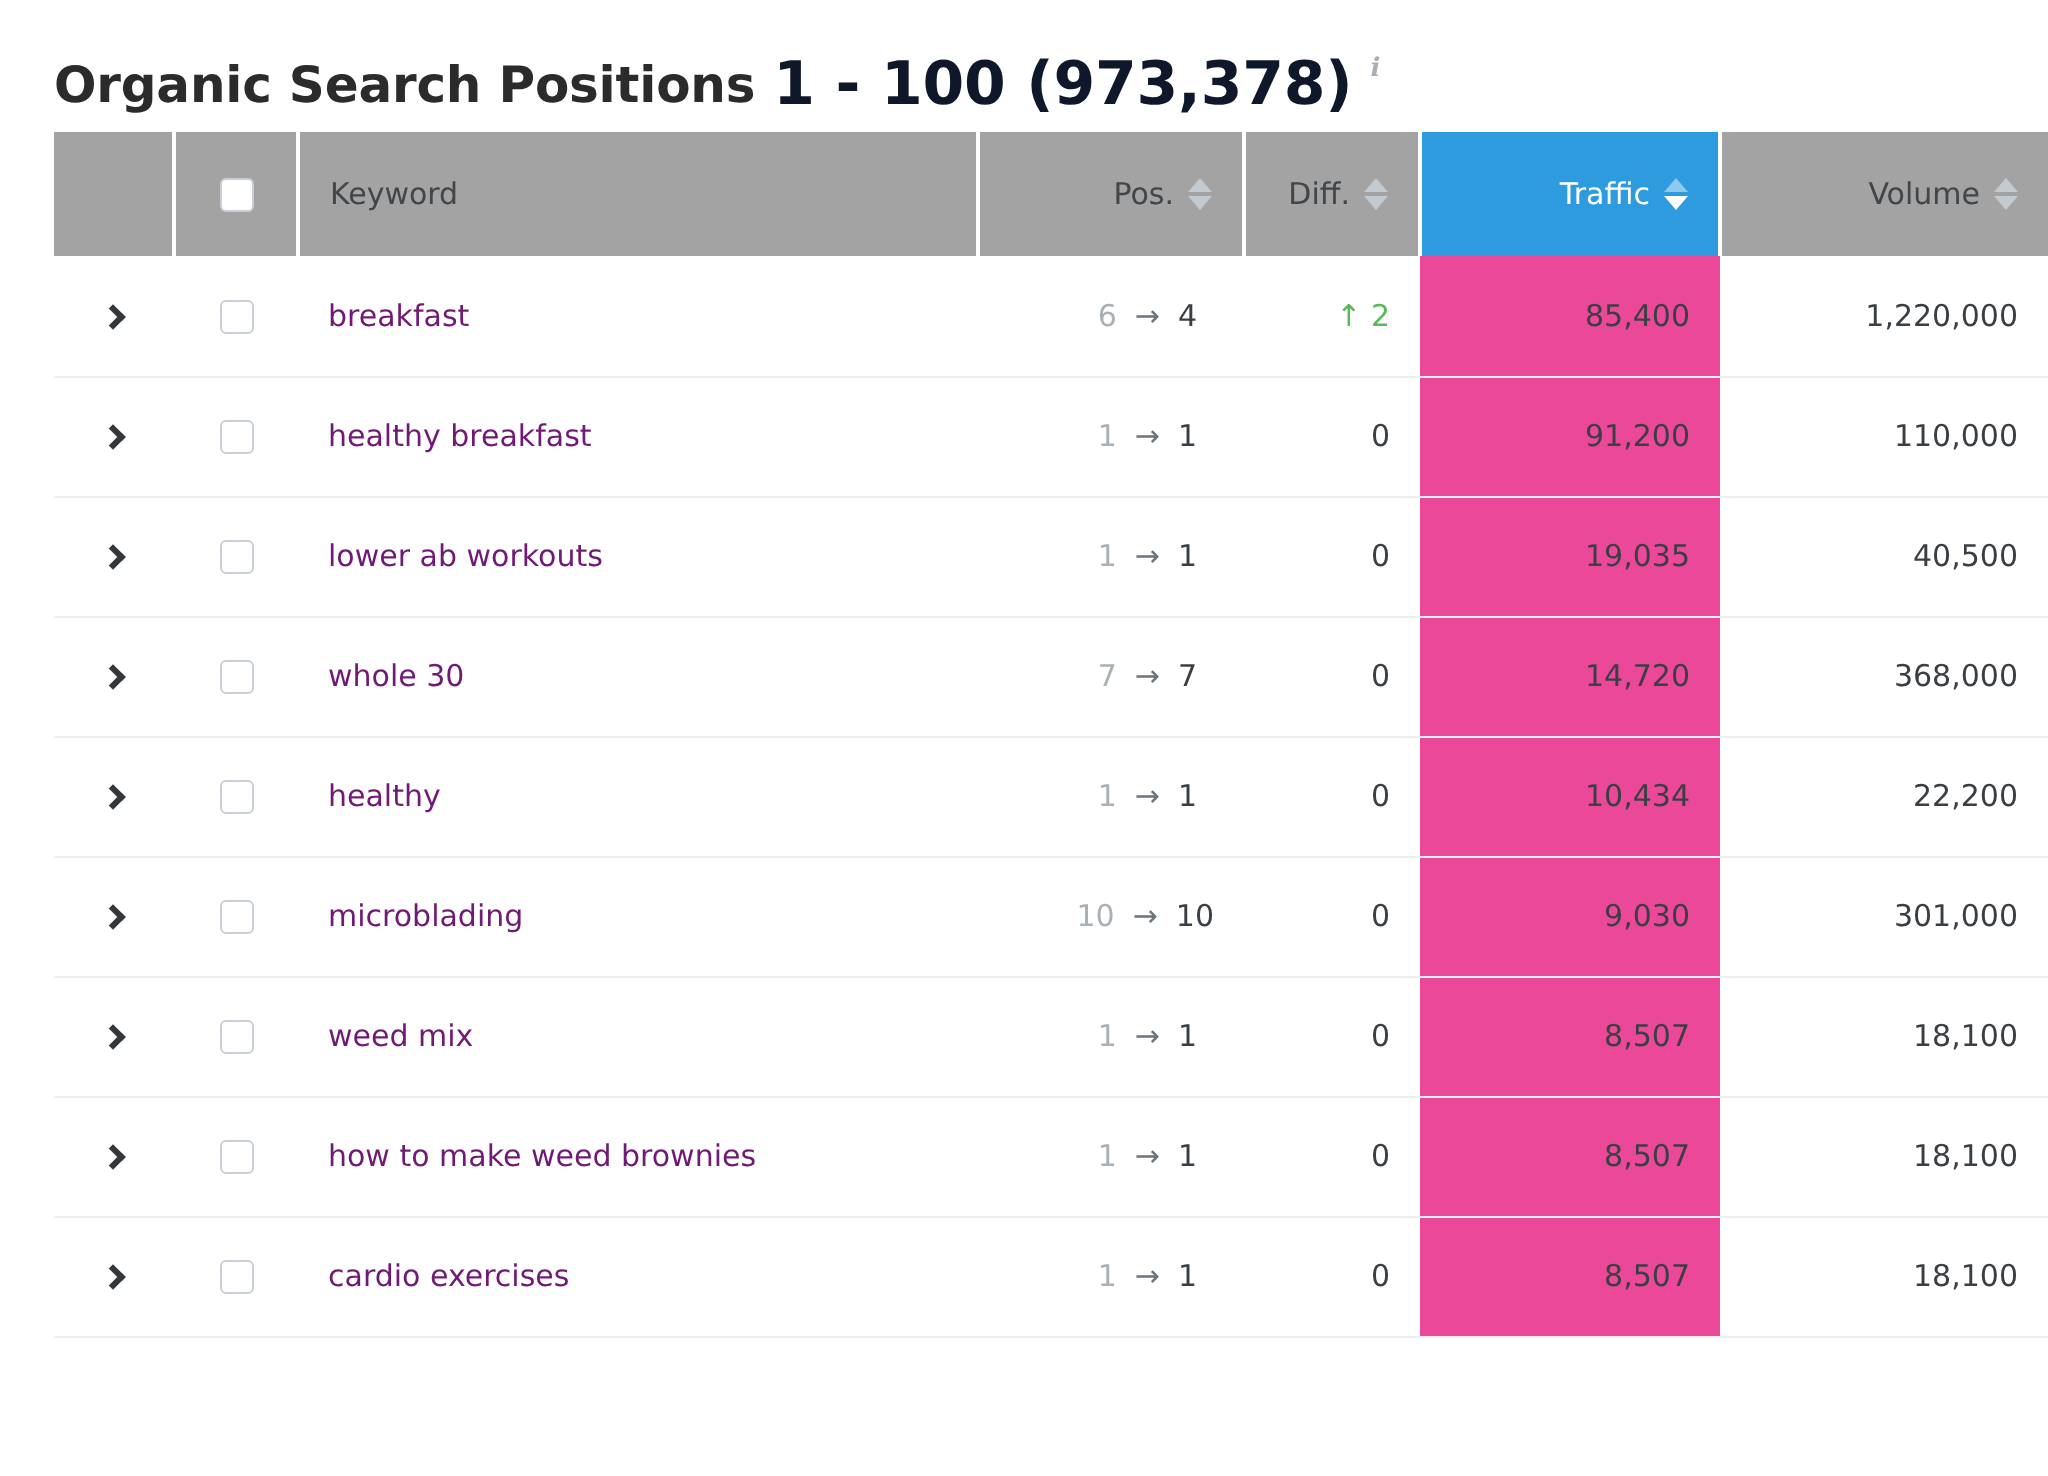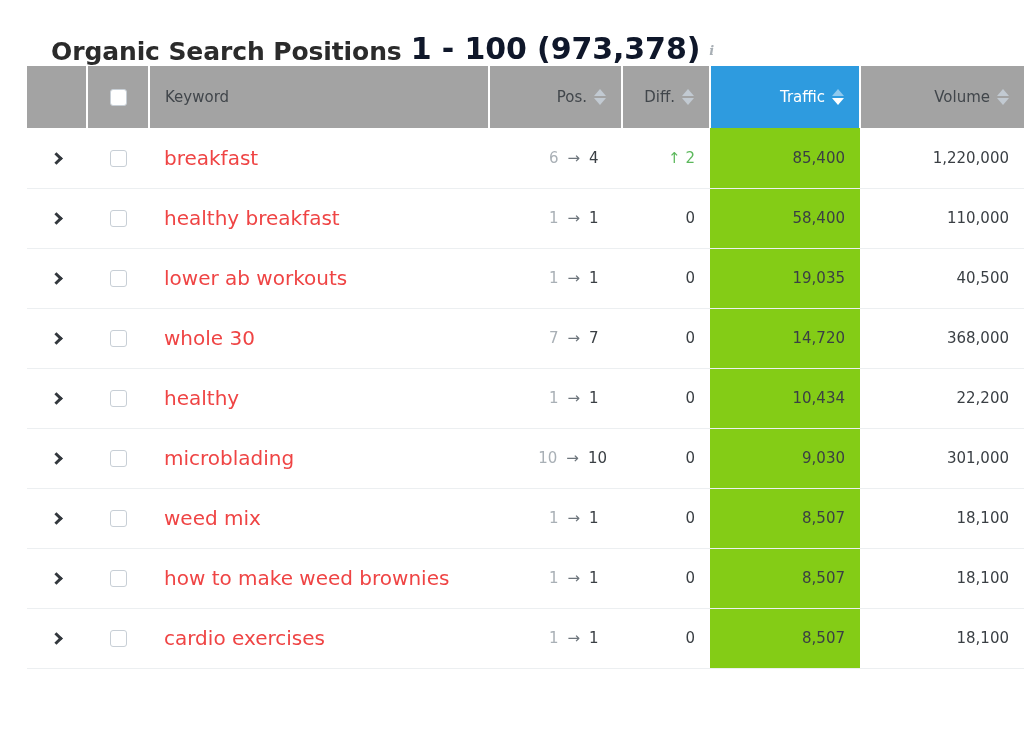--- a/index.html
+++ b/index.html
@@ -16,23 +16,22 @@
     width: 1024px;
     height: 738px;
     position: relative;
     background: #ffffff;
   }
 
   
   .page-header {
     padding: 18px 0 0 27px;
     display: flex;
-    align-items: flex-end;
+    align-items: center;
     height: 66px;
-    margin-left: 24px;
   }
   .title-main {
     font-size: 25px;
     font-weight: bold;
     color: #2b2b2b;
     letter-spacing: -0.1px;
   }
   .title-range {
     font-size: 30px;
     font-weight: bold;
@@ -142,39 +141,39 @@
     padding: 0 15px;
     vertical-align: middle;
     background: #ffffff;
   }
   tbody tr:first-child td { border-top: none; }
   tbody td.td-exp { padding: 0; text-align: center; }
   tbody td.td-chk { padding: 0; text-align: center; }
   tbody td.td-kw  { text-align: left; padding-left: 15px; }
   tbody td.td-num { text-align: right; }
   tbody td.td-traffic {
-    background: #84cc16;
+    background: #ec4899;
     text-align: right;
   }
 
   .chevron {
     display: inline-block;
     width: 9px;
     height: 9px;
     border-top: 3px solid #33383d;
     border-right: 3px solid #33383d;
     transform: rotate(45deg);
     position: relative;
     left: -1px;
   }
 
   .kw-link {
-    color: #ef4444;
+    color: #701a75;
     text-decoration: none;
-    font-size: 20px;
+    font-size: 15px;
   }
 
   
   .pos-cell {
     display: flex;
     align-items: center;
     justify-content: flex-end;
     gap: 9px;
     white-space: nowrap;
   }
@@ -277,21 +276,21 @@
             <td class="td-chk"><span class="cbox"></span></td>
             <td class="td-kw"><a class="kw-link" href="#">healthy breakfast</a></td>
             <td class="td-num">
               <span class="pos-cell">
                 <span class="pos-old">1</span>
                 <span class="pos-arrow">→</span>
                 <span class="pos-new">1</span>
               </span>
             </td>
             <td class="td-num"><span class="diff-zero">0</span></td>
-            <td class="td-traffic">58,400</td>
+            <td class="td-traffic">91,200</td>
             <td class="td-num">110,000</td>
           </tr>
           <tr>
             <td class="td-exp"><span class="chevron"></span></td>
             <td class="td-chk"><span class="cbox"></span></td>
             <td class="td-kw"><a class="kw-link" href="#">lower ab workouts</a></td>
             <td class="td-num">
               <span class="pos-cell">
                 <span class="pos-old">1</span>
                 <span class="pos-arrow">→</span>

